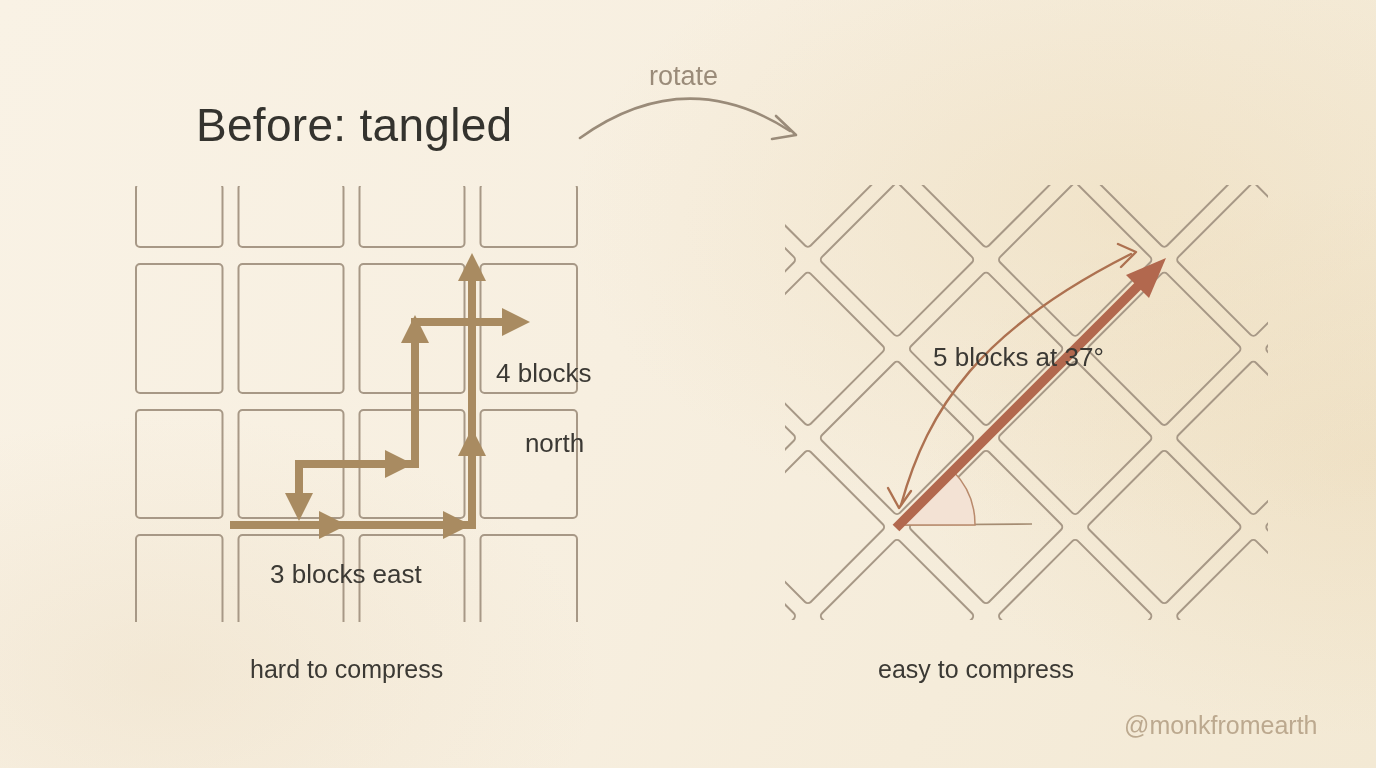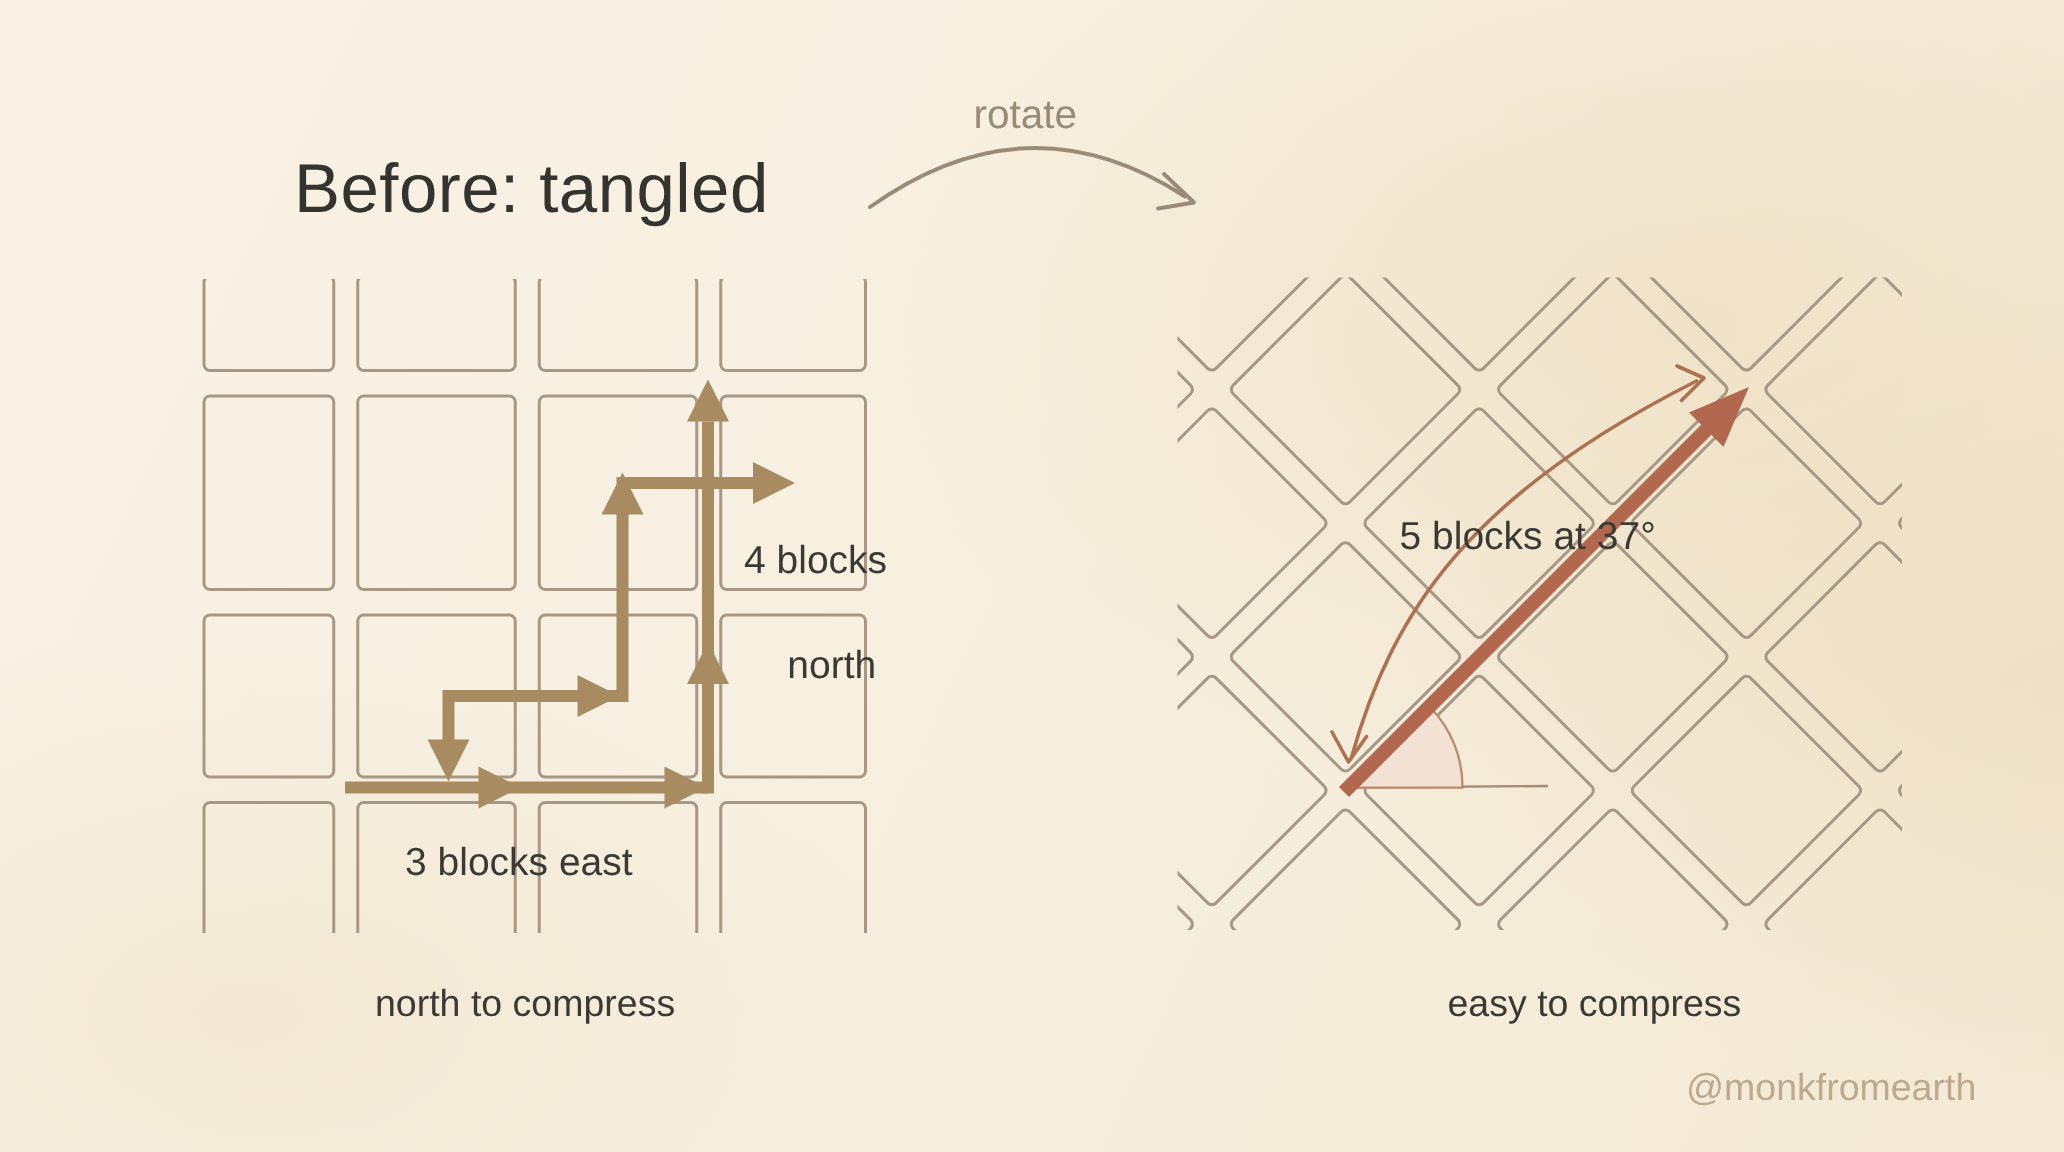--- a/index.html
+++ b/index.html
@@ -188,17 +188,17 @@
   <div class="txt title" style="left:196px;top:98px;">Before: tangled</div>
   <div class="txt label muted" style="left:649px;top:61px;font-size:27px;">rotate</div>
 
   <div class="txt label" style="left:496px;top:356px;line-height:35px;"><span>4 blocks</span><br>
     <span>north</span></div>
 
   <div class="txt label" style="left:270px;top:559px;">3 blocks east</div>
 
   <div class="txt label" style="left:933px;top:342px;">5 blocks at 37°</div>
 
-  <div class="txt caption" style="left:250px;top:655px;">north to compress</div>
-  <div class="txt caption" style="left:965px;top:655px;">easy to compress</div>
+  <div class="txt caption" style="left:250px;top:655px;">hard to compress</div>
+  <div class="txt caption" style="left:878px;top:655px;">easy to compress</div>
 
   <div class="txt wmark" style="left:1124px;top:711px;">@monkfromearth</div>
 </div>
 
 </body></html>

